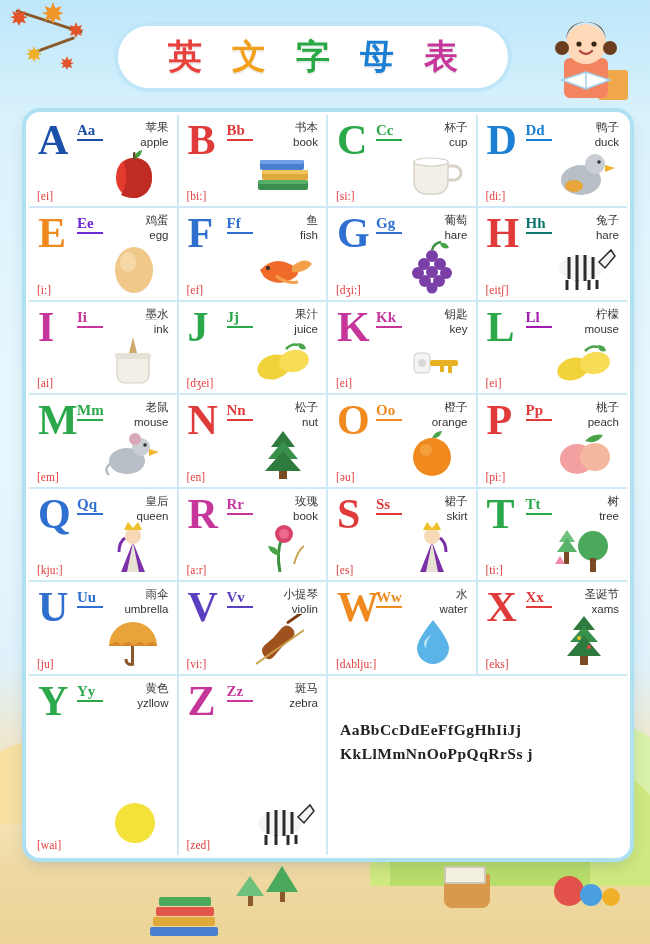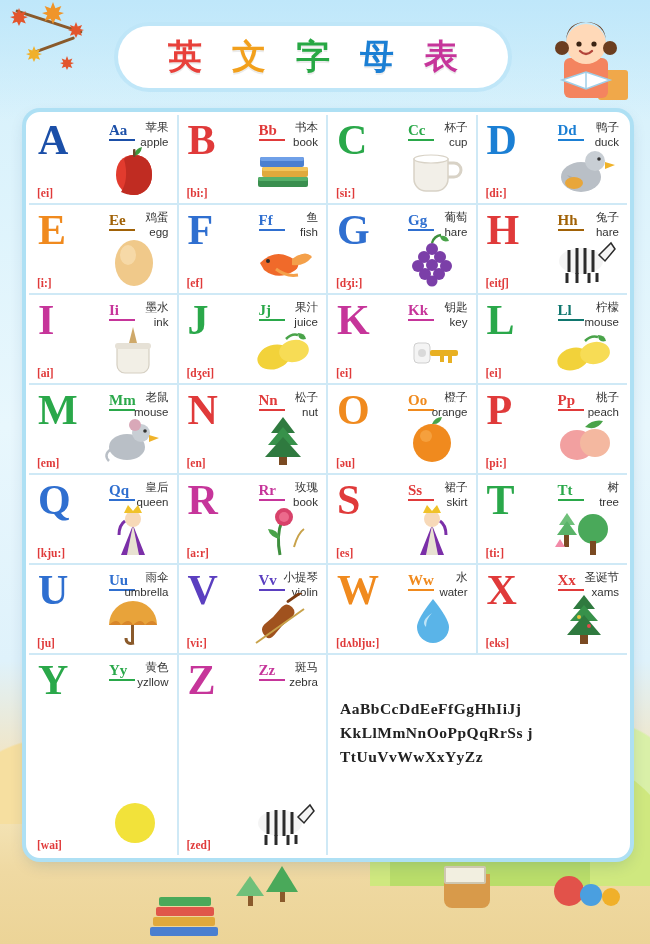--- a/index.html
+++ b/index.html
@@ -55,33 +55,32 @@
   .cell:nth-child(4n){border-right:none;}
   .big{
     position:absolute;left:9px;top:4px;
     font-size:42px;font-weight:bold;line-height:1;
     font-family:"Liberation Serif", serif;
   }
   .small{
     position:absolute;left:48px;top:8px;
     font-size:15px;font-weight:bold;line-height:1;
     font-family:"Liberation Serif", serif;
-    margin-left:32px;
   }
   .small .u{display:block;height:2px;background:currentColor;margin-top:1px;width:26px;}
   .cn{
     position:absolute;right:8px;top:5px;font-size:11.5px;color:#333;
     text-align:right;line-height:1.25;
   }
   .en{
     position:absolute;right:8px;top:20px;font-size:11.5px;color:#333;
     text-align:right;line-height:1.25;
   }
   .ph{
-    position:absolute;left:8px;bottom:4px;font-size:11.5px;font-weight:bold;
+    position:absolute;left:8px;bottom:4px;font-size:11.5px;font-weight:normal;
     font-family:"Liberation Serif", serif;
   }
   .art{
     position:absolute;right:6px;bottom:6px;width:74px;height:54px;
   }
   
   .title-wrap{
     position:absolute;left:118px;top:26px;width:390px;height:62px;
     background:#ffffff;border-radius:32px;
     box-shadow:0 0 0 4px #bfe6f8;
@@ -239,21 +238,21 @@
           <circle cx="48" cy="18" r="10" fill="#c8ced4"></circle>
           <circle cx="52" cy="16" r="1.8" fill="#333"></circle>
           <path d="M58 19 l10 3 l-10 4z" fill="#f0b32a"></path>
           <path d="M20 32 q8 10 16 6" fill="#a8aeb4"></path>
           <ellipse cx="27" cy="40" rx="9" ry="6" fill="#e8a63a"></ellipse>
         </svg>
       </div>
 
       <div class="cell">
         <div class="big" style="color:#f08a1e">E</div>
-        <div class="small" style="color:#a16207"><span>Ee</span><i class="u"></i></div>
+        <div class="small" style="color:#6d28d9"><span>Ee</span><i class="u"></i></div>
         <div class="cn">鸡蛋</div>
         <div class="en">egg</div>
         <div class="ph" style="color:#e03a3a">[i:]</div>
         <svg class="art" viewBox="0 0 74 54">
           <ellipse cx="37" cy="30" rx="19" ry="23" fill="#f0c98a"></ellipse>
           <ellipse cx="31" cy="22" rx="8" ry="10" fill="#f7ddae" opacity=".8"></ellipse>
         </svg>
       </div>
 
       <div class="cell">
@@ -288,21 +287,21 @@
               <circle cx="43" cy="41" r="6"></circle>
               <circle cx="36" cy="48" r="5.5"></circle>
           </g>
           <path d="M36 10 q2 -7 9 -8" stroke="#3e8f3e" stroke-width="2.5" fill="none"></path>
           <path d="M44 3 q7 -1 9 5 q-8 2 -9 -5z" fill="#49a349"></path>
         </svg>
       </div>
 
       <div class="cell">
         <div class="big" style="color:#e03a3a">H</div>
-        <div class="small" style="color:#a16207"><span>Hh</span><i class="u"></i></div>
+        <div class="small" style="color:#0f766e"><span>Hh</span><i class="u"></i></div>
         <div class="cn">兔子</div>
         <div class="en">hare</div>
         <div class="ph" style="color:#e03a3a">[eitʃ]</div>
         <svg class="art" viewBox="0 0 74 54">
           <ellipse cx="34" cy="28" rx="22" ry="13" fill="#f4f4f4"></ellipse>
           <g stroke="#2a2a2a" stroke-width="3">
             <path d="M22 17 v22"></path>
               <path d="M30 15 v26"></path>
               <path d="M38 15 v26"></path>
               <path d="M46 17 v22"></path>
@@ -349,21 +348,21 @@
           <rect x="18" y="20" width="16" height="20" rx="4" fill="#f4f4f4" stroke="#cfcfcf"></rect>
           <circle cx="26" cy="30" r="4" fill="#d9d9d9"></circle>
           <rect x="34" y="27" width="28" height="6" rx="2" fill="#e8b023"></rect>
           <rect x="52" y="33" width="4" height="7" fill="#e8b023"></rect>
           <rect x="44" y="33" width="4" height="6" fill="#e8b023"></rect>
         </svg>
       </div>
 
       <div class="cell">
         <div class="big" style="color:#2aa84a">L</div>
-        <div class="small" style="color:#0f766e"><span>Ll</span><i class="u"></i></div>
+        <div class="small" style="color:#a21caf"><span>Ll</span><i class="u"></i></div>
         <div class="cn">柠檬</div>
         <div class="en">mouse</div>
         <div class="ph" style="color:#e03a3a">[ei]</div>
         <svg class="art" viewBox="0 0 74 54">
           <ellipse cx="26" cy="36" rx="16" ry="11" fill="#f2d23a" transform="rotate(-16 26 36)"></ellipse>
           <ellipse cx="48" cy="30" rx="15" ry="11" fill="#f7dc55" transform="rotate(-10 48 30)"></ellipse>
           <path d="M38 18 q6 -6 13 -4" stroke="#49a349" stroke-width="2.5" fill="none"></path>
           <path d="M51 12 q7 0 8 6 q-8 2 -8 -6z" fill="#49a349"></path>
         </svg>
       </div>
@@ -566,21 +565,20 @@
               <path d="M46 17 v22"></path>
           </g>
           <path d="M52 22 l12 -12 l4 6 l-10 12z" fill="#f4f4f4" stroke="#2a2a2a" stroke-width="1.5"></path>
           <path d="M20 40 v10 M30 40 v10 M42 40 v10 M50 40 v9" stroke="#2a2a2a" stroke-width="3"></path>
         </svg>
       </div>
 
       <div class="cell alpha-box row-last" style="border-bottom:none;">
         <div class="alpha-line">AaBbCcDdEeFfGgHhIiJj</div>
         <div class="alpha-line">KkLlMmNnOoPpQqRrSs j</div>
-        <div class="alpha-line">TtUuVvWwXxYyZz</div>
       </div>
 
     </div>
   </div>
 
 
   <div class="booksdeco">
     <div class="bk" style="bottom:0;background:#4a7fd0;"></div>
     <div class="bk" style="bottom:10px;left:3px;background:#e0a93c;width:62px;"></div>
     <div class="bk" style="bottom:20px;left:6px;background:#e0564a;width:58px;"></div>

